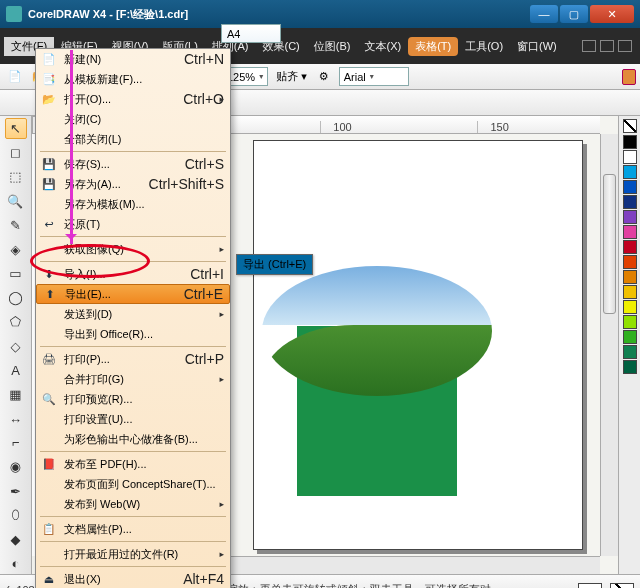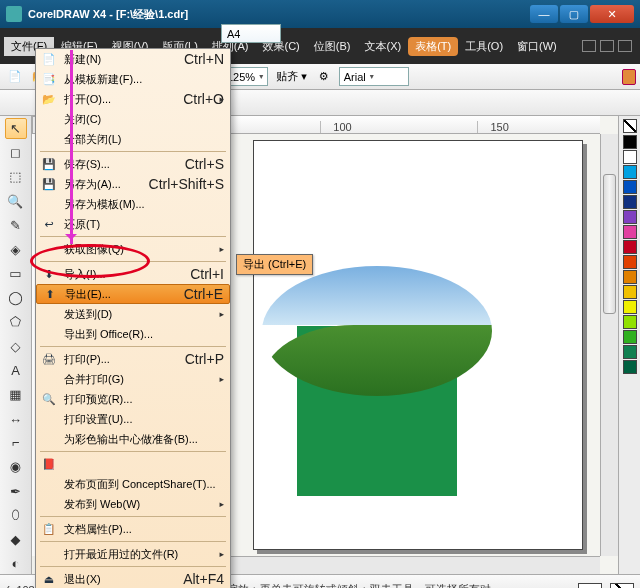--- a/index.html
+++ b/index.html
@@ -63,21 +63,21 @@
 
 .dropdown { position: absolute; top: 48px; left: 35px; width: 196px; background: linear-gradient(#fdf2e2,#fbe5c6); border:1px solid #888; box-shadow: 3px 3px 6px rgba(0,0,0,.3); z-index: 50; }
 .dropdown .row { height: 20px; display:flex; align-items:center; padding: 0 6px 0 4px; position:relative; }
 .dropdown .row.hi { background: linear-gradient(#f5a744,#f08820); border:1px solid #c06a10; color:#000; border-radius:2px; }
 .dropdown .icn { width: 18px; height:16px; display:inline-flex; align-items:center; justify-content:center; font-size:11px; color:#234; }
 .dropdown .lbl { flex: 1; padding-left: 6px; }
 .dropdown .sc { color: #222; font-size: 14px; }
 .dropdown .sep { height: 1px; background: #c8b088; margin: 2px 4px; }
 .dropdown .sub::after { content:"▸"; position:absolute; right:6px; font-size:9px; color:#333; }
 
-.tooltip { position:absolute; top: 254px; left: 236px; background:#fdba74; border:1px solid #666; padding:2px 6px; z-index:60; box-shadow:1px 1px 2px rgba(0,0,0,.25); }
+.tooltip { position:absolute; top: 254px; left: 236px; background:#0369a1; border:1px solid #666; padding:2px 6px; z-index:60; box-shadow:1px 1px 2px rgba(0,0,0,.25); }
 
 .ring { position:absolute; top: 244px; left: 30px; width: 120px; height: 34px; border: 3px solid #e00020; border-radius: 50%; z-index:55; pointer-events:none; }
 .arrow { position:absolute; top: 50px; left: 70px; width: 3px; height: 194px; background:#e030d0; z-index:56; pointer-events:none; }
 .arrow::after { content:""; position:absolute; bottom:-2px; left:-5px; border:6px solid transparent; border-top-color:#e030d0; }
 
 </style>
 </head>
 <body>
 
 <div class="titlebar">
@@ -315,20 +315,21 @@
       <span class="sc"></span>
     </div>
     <div class="row">
       <span class="icn"></span>
       <span class="lbl">为彩色输出中心做准备(B)...</span>
       <span class="sc"></span>
     </div>
     <div class="sep"></div>
     <div class="row">
       <span class="icn">📕</span>
+      <span class="lbl">发布至 PDF(H)...</span>
       <span class="sc"></span>
     </div>
     <div class="row">
       <span class="icn"></span>
       <span class="lbl">发布页面到 ConceptShare(T)...</span>
       <span class="sc"></span>
     </div>
     <div class="row sub">
       <span class="icn"></span>
       <span class="lbl">发布到 Web(W)</span>

